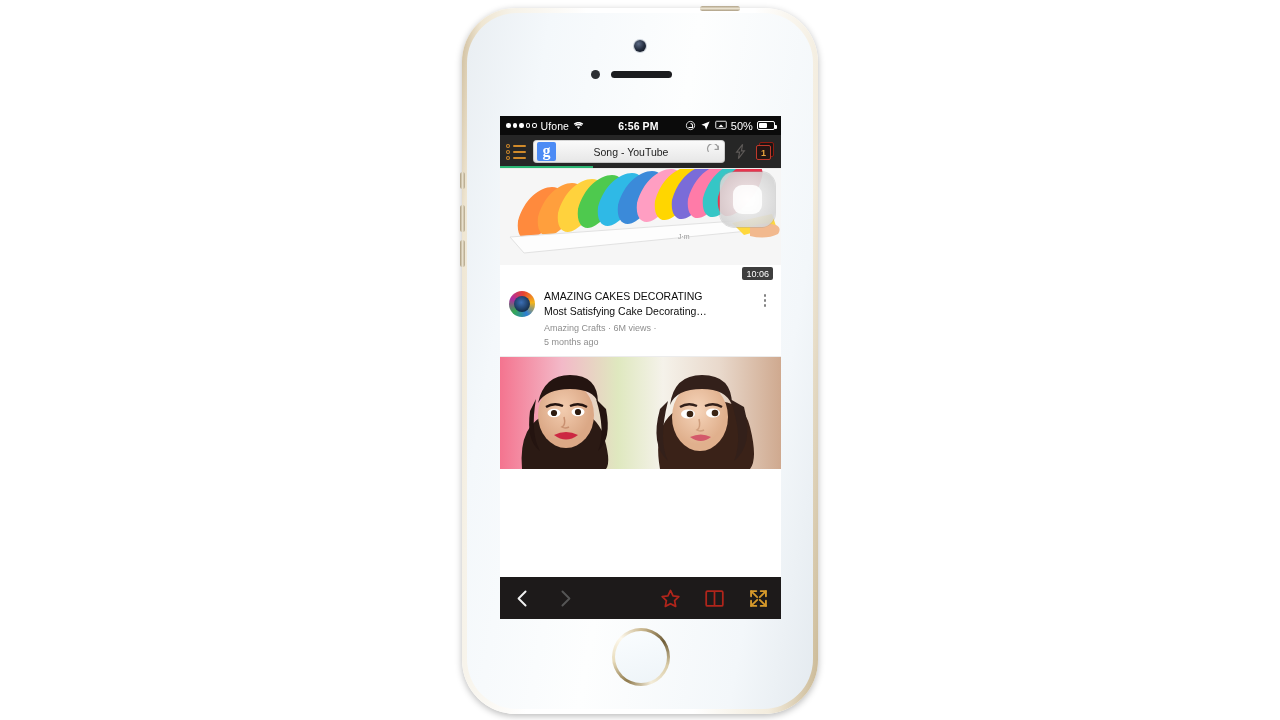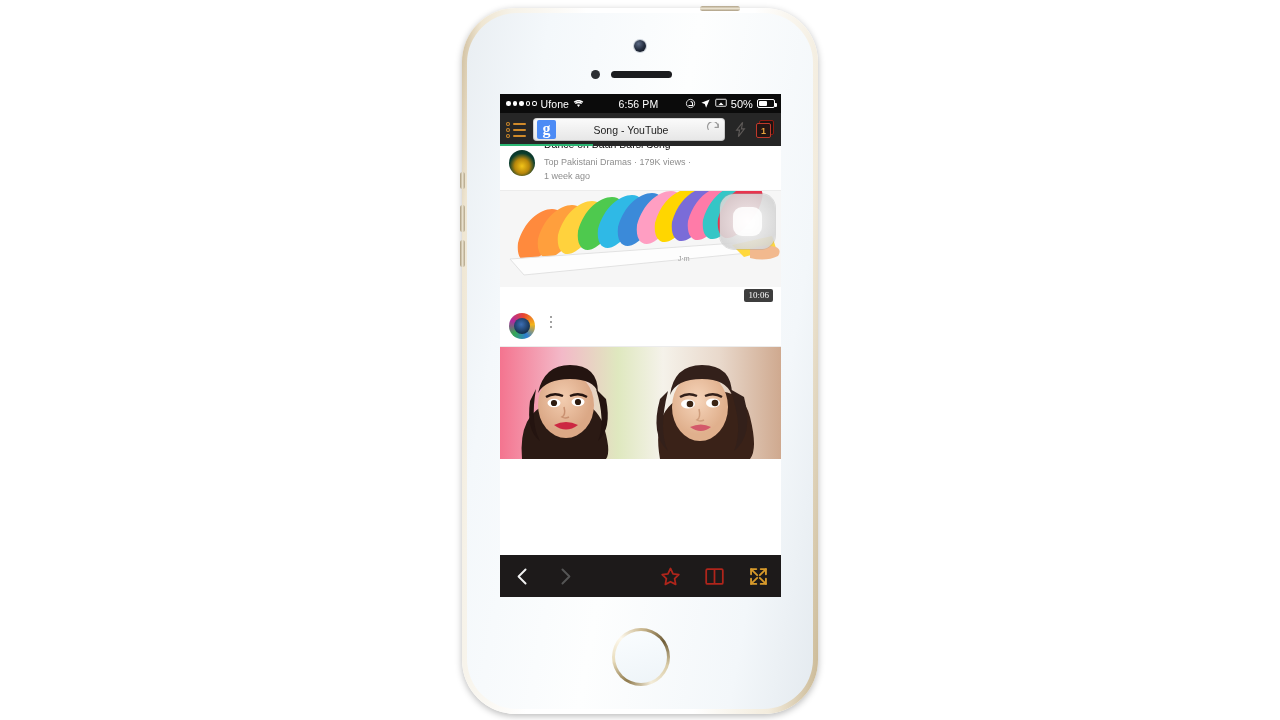--- a/index.html
+++ b/index.html
@@ -50,32 +50,32 @@
     background: conic-gradient(from 210deg,#8f7a4d,#e8dcbc,#fdf8ec,#c8b58c,#6f5d38,#d9cba6,#f3ecd9,#8f7a4d);
     z-index:-0;
   }
   .home-face {
     position:absolute; left:615px; top:631px; width:52px; height:52px; border-radius:50%;
     background:linear-gradient(165deg,#fafdff,#eef4f8);
   }
 
   
   .screen {
-    position:absolute; left:500px; top:94px; width:281px; height:503px;
+    position:absolute; left:500px; top:116px; width:281px; height:503px;
     background:#b91c1c; overflow:hidden;
   }
 
   
   .statusbar {
     height:19px; background:#0b0b0b; color:#fff;
     display:flex; align-items:center; padding:0 6px;
     font-size:10.5px; letter-spacing:.1px;
   }
   .sb-left  { display:flex; align-items:center; gap:4px; flex:0 0 auto; }
-  .sb-mid   { flex:1; text-align:center; font-weight:normal; font-size:10.5px; padding-left:8px;}
+  .sb-mid   { flex:1; text-align:center; font-weight:bold; font-size:10.5px; padding-left:8px;}
   .sb-right { display:flex; align-items:center; gap:4px; flex:0 0 auto; }
   .dots { display:flex; gap:2px; align-items:center; }
   .dot  { width:4.5px; height:4.5px; border-radius:50%; background:#fff; }
   .dot.hollow { background:transparent; box-shadow: inset 0 0 0 1px #fff; }
   .carrier { font-size:10.5px; }
   .batt-pct { font-size:11px; }
   .batt {
     width:18px; height:9px; border:1px solid #fff; border-radius:2px;
     position:relative; display:inline-block;
   }
@@ -155,21 +155,21 @@
     width:55px; height:55px; border-radius:14px;
     background: radial-gradient(circle at 50% 50%, rgba(255,255,255,.95) 0%, rgba(228,228,228,.92) 42%, rgba(205,205,205,.9) 100%);
     box-shadow: 0 0 0 1px rgba(160,160,160,.35);
   }
   .touch-indicator::after {
     content:""; position:absolute; left:13px; top:13px; width:29px; height:29px;
     border-radius:9px; background:rgba(255,255,255,.85);
   }
 
   
-  .chip-row { position:relative; height:20px; background:#fff;font-family:Liberation Serif, serif; }
+  .chip-row { position:relative; height:20px; background:#fff; }
   .chip-row .duration {
     position:absolute; right:8px; top:2px;
     background:rgba(20,20,20,.82); color:#fff;
     font-size:9px; padding:1.5px 4px; border-radius:2px;
   }
 
   
   .bottombar {
     position:absolute; left:0; bottom:0; width:100%; height:42px;
     background:#1d1a1a; display:flex; align-items:center; padding:0 12px;
@@ -284,28 +284,20 @@
       <span class="tabcount">
         <span class="back-sq"></span>
         <span class="front-sq">1</span>
       </span>
 
       <span class="progress"></span>
     </div>
 
     <div class="page">
 
-      <div class="video-meta">
-        <span class="avatar a1"></span>
-        <span class="vtext">
-          <div class="vtitle" style="margin-top:-11px">Dance on Baan Barsi Song</div>
-          <div class="vsub">Top Pakistani Dramas · 179K views ·</div>
-          <div class="vsub" style="margin-top:1px">1 week ago</div>
-        </span>
-      </div>
 
       <div class="divider"></div>
 
       <div class="thumb thumb-slime">
         <svg viewBox="0 0 281 96" preserveAspectRatio="none" style="width:100%;height:100%;display:block">
           <rect width="281" height="96" fill="#f6f6f6"></rect>
           <g>
             <path d="M18 52c6-22 22-34 34-34 8 0 12 6 10 14-3 14-14 28-26 36-10 7-20 2-18-16z" fill="#ff8a3d"></path>
             <path d="M38 48c6-22 22-34 34-34 8 0 12 6 10 14-3 14-14 28-26 36-10 7-20 2-18-16z" fill="#ff9f3d"></path>
             <path d="M58 44c6-22 22-34 34-34 8 0 12 6 10 14-3 14-14 28-26 36-10 7-20 2-18-16z" fill="#ffd23d"></path>
@@ -326,20 +318,26 @@
         </svg>
         <div class="touch-indicator"></div>
       </div>
 
       <div class="chip-row">
         <span class="duration">10:06</span>
       </div>
 
       <div class="video-meta" style="padding-top:4px">
         <span class="avatar a2"></span>
+        <span class="vtext">
+          <div class="vtitle">AMAZING CAKES DECORATING</div>
+          <div class="vtitle">Most Satisfying Cake Decorating…</div>
+          <div class="vsub">Amazing Crafts · 6M views ·</div>
+          <div class="vsub" style="margin-top:1px">5 months ago</div>
+        </span>
         <span class="kebab">
           <i></i>
             <i></i>
             <i></i>
         </span>
       </div>
 
       <div class="divider"></div>
 
       <div class="thumb thumb-faces">

